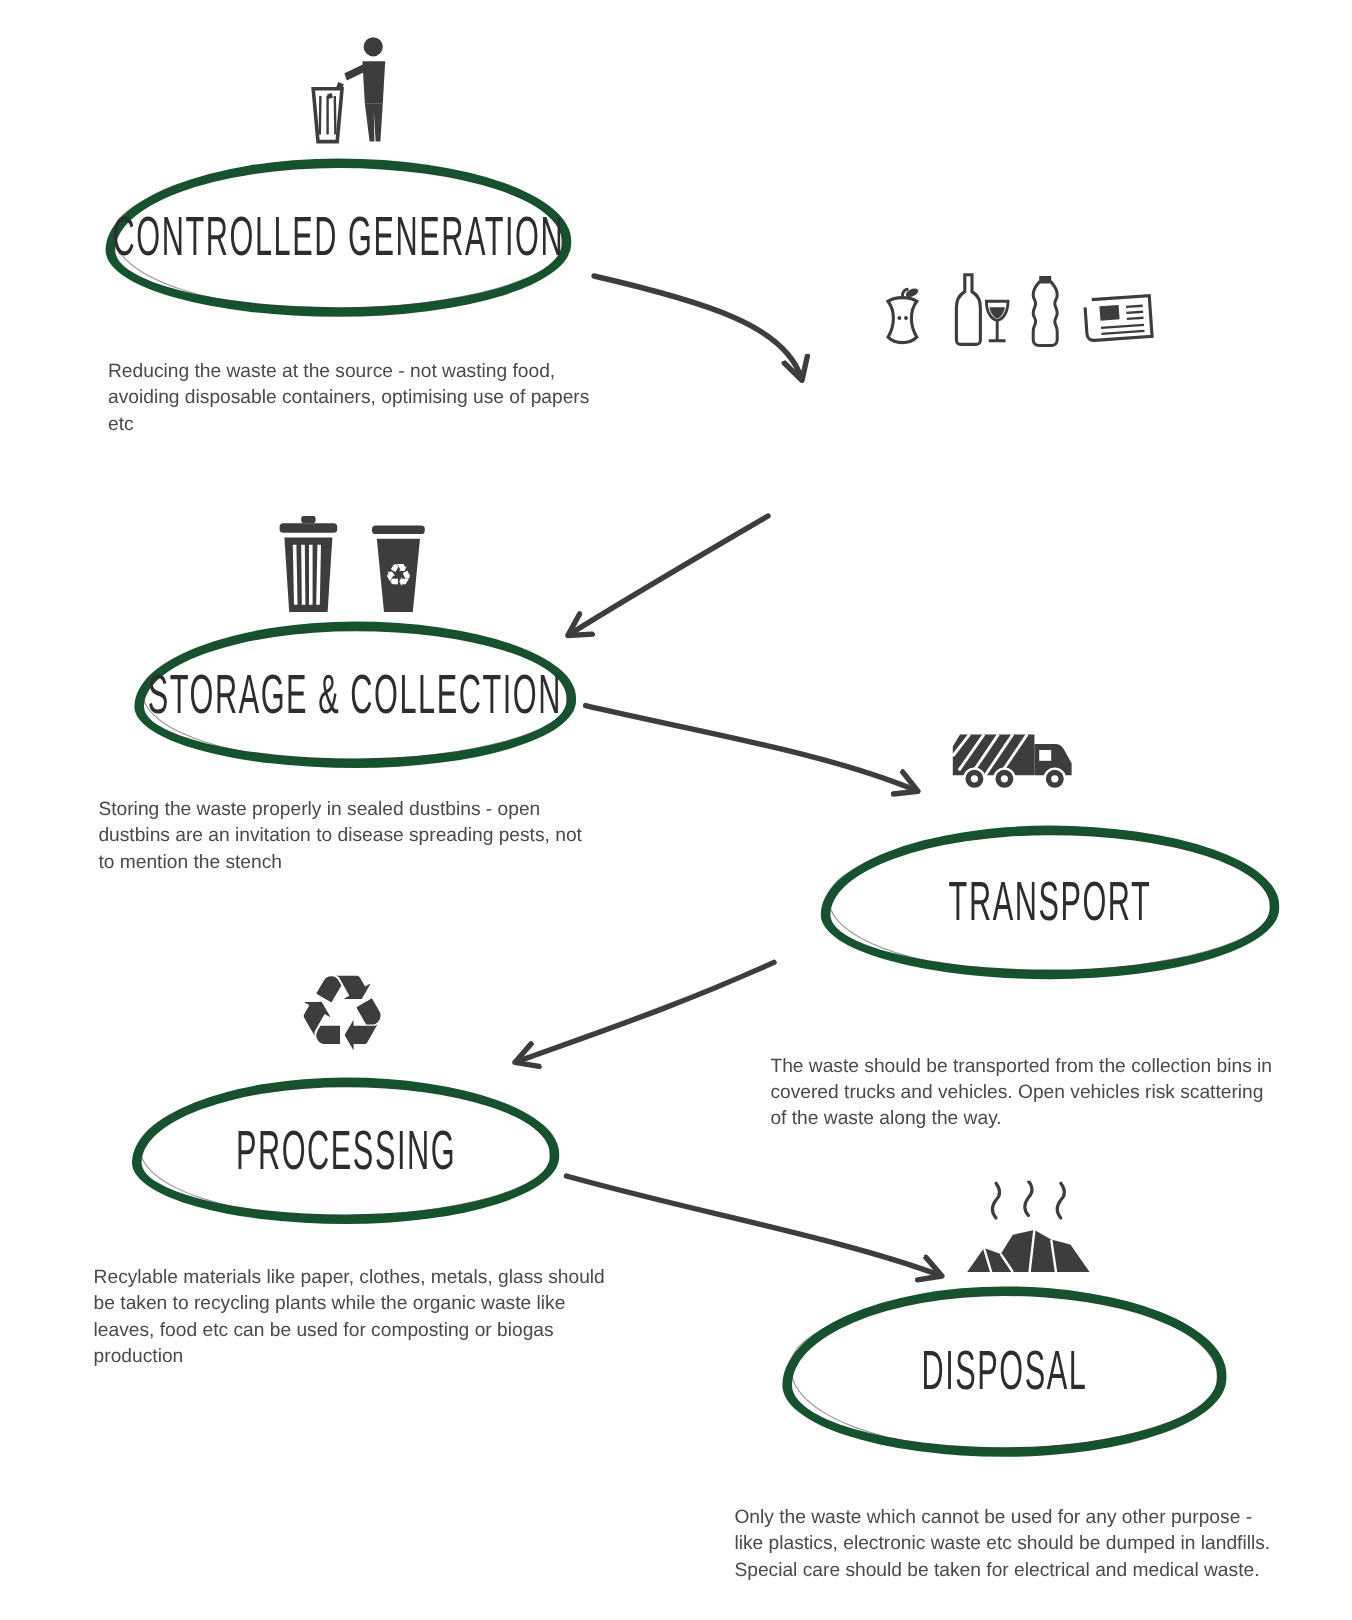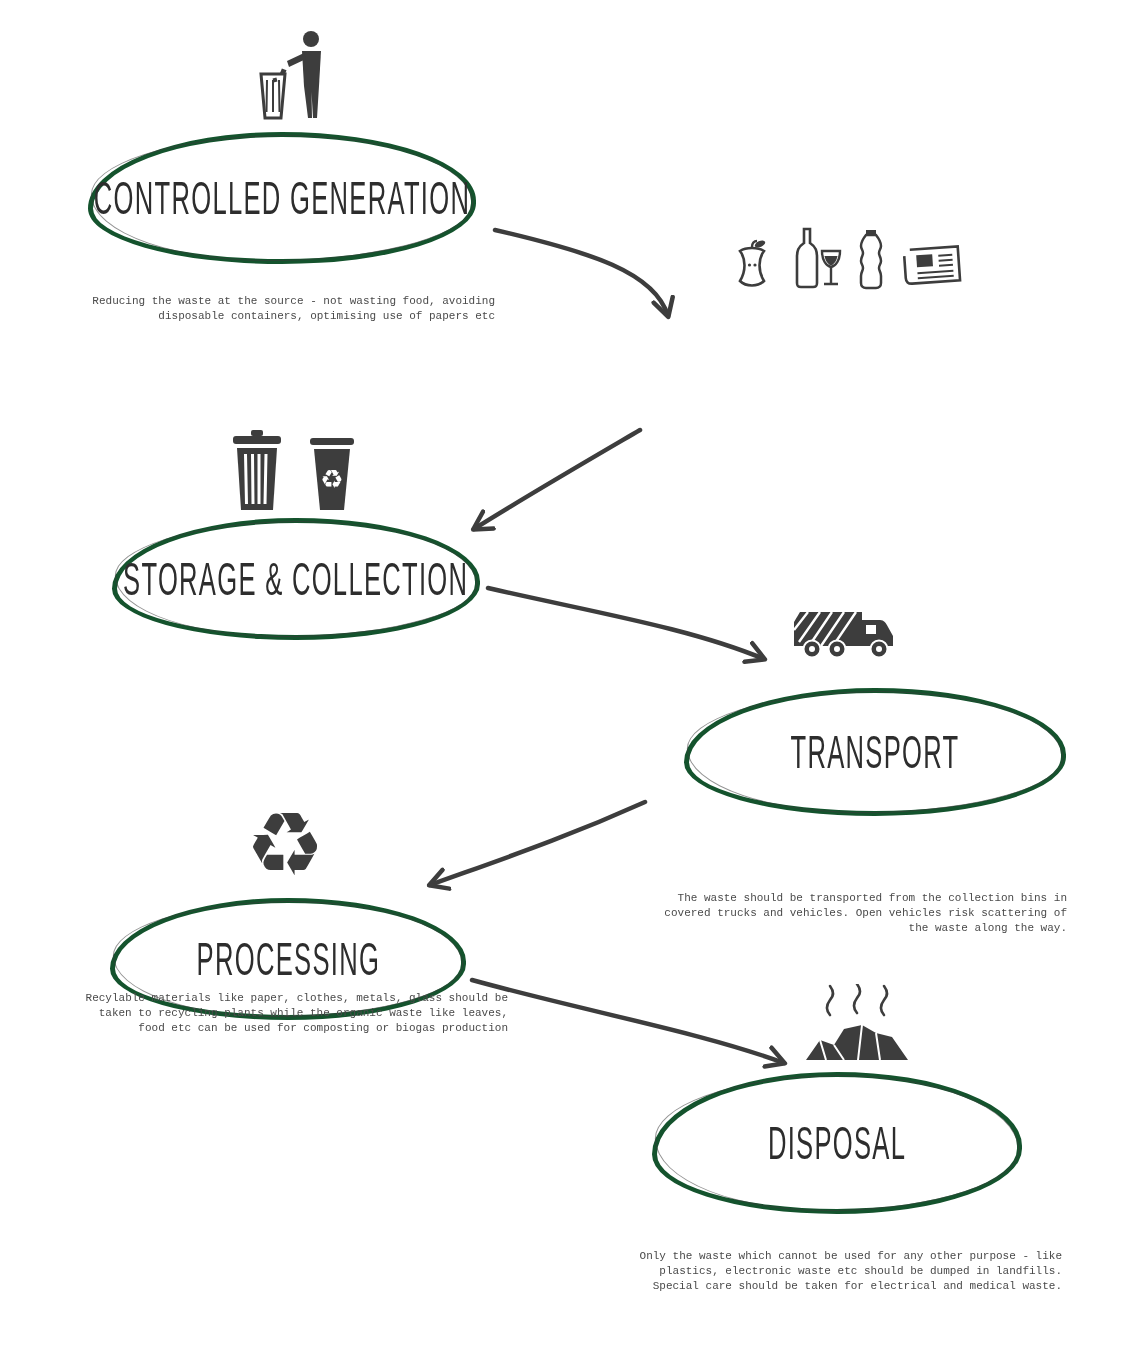--- a/index.html
+++ b/index.html
@@ -10,21 +10,21 @@
     height: 1350px;
     margin: 0 auto;
     background: #ffffff;
     font-family: "Liberation Sans", sans-serif;
     overflow: hidden;
   }
 
   
   .ellipse {
     position: absolute;
-    border: 5px solid #14532d;
+    border: 8px solid #14532d;
     border-radius: 50% 50% 50% 50% / 58% 52% 46% 42%;
     display: flex;
     align-items: center;
     justify-content: center;
     background: #ffffff;
   }
   .ellipse::before {
     content: "";
     position: absolute;
     inset: -2px;
@@ -36,25 +36,24 @@
   .step-title {
     font-size: 40px;
     color: #2d2d2d;
     letter-spacing: 2px;
     transform: scale(.64, 1.15);
     white-space: nowrap;
     font-weight: normal;
   }
   .desc {
     position: absolute;
-    text-align: right;
-    font-size: 11px;
+    text-align: left;
+    font-size: 16px;
     line-height: 1.38;
     color: #4a4a4a;
-    font-family: Liberation Mono, monospace;
   }
   .desc b { color: #3a3a3a; }
 
   .icon-wrap { position: absolute; display: flex; align-items: flex-end; justify-content: center; }
   .icon-wrap svg { display: block; }
 
   
   .s1-icon    { left: 252px; top: 28px;  width: 84px;  height: 92px; }
   .s1-ellipse { left: 88px;  top: 132px; width: 388px; height: 132px; }
   .s1-desc    { left: 90px;  top: 283px; width: 405px; }
@@ -62,31 +61,31 @@
   .s2-icons   { left: 722px; top: 222px; width: 256px; height: 68px; gap: 16px; }
   .s2-ellipse { left: 648px; top: 299px; width: 362px; height: 126px; }
   .s2-desc    { left: 628px; top: 438px; width: 415px; }
   
   .s3-icons   { left: 222px; top: 428px; width: 142px; height: 84px; gap: 26px; }
   .s3-ellipse { left: 112px;  top: 518px; width: 368px; height: 122px; }
   .s3-desc    { left: 82px;  top: 648px; width: 415px; }
   
   .s4-icon    { left: 792px; top: 600px; width: 110px; height: 62px; }
   .s4-ellipse { left: 684px; top: 688px; width: 382px; height: 128px; justify-content: center; }
-  .s4-desc    { left: 642px; top: 880px; width: 425px; }
+  .s4-desc    { left: 642px; top: 862px; width: 425px; }
   
   .s5-icon    { left: 238px; top: 798px; width: 94px; height: 94px; align-items: center; }
   .recycle-glyph {
     font-family: "DejaVu Sans", sans-serif;
     font-size: 88px;
     line-height: 94px;
     color: #3d3d3d;
   }
   .s5-ellipse { left: 110px; top: 898px; width: 356px; height: 122px; }
-  .s5-desc    { left: 78px;  top: 980px; width: 430px; }
+  .s5-desc    { left: 78px;  top: 1038px; width: 430px; }
   
   .s6-icon    { left: 798px; top: 984px; width: 118px; height: 80px; }
   .s6-ellipse { left: 652px; top: 1072px; width: 370px; height: 142px; }
   .s6-desc    { left: 612px; top: 1238px; width: 450px; }
 
   .arrow-layer { position: absolute; inset: 0; pointer-events: none; }
 </style>
 </head>
 <body>
 
@@ -170,20 +169,21 @@
       <svg viewBox="0 0 46 76" width="46" height="76">
         <rect x="1" y="2" width="44" height="7" rx="3" fill="#3d3d3d"></rect>
         <path d="M5 13 L41 13 L35 74 L11 74 Z" fill="#3d3d3d"></path>
         <text x="23" y="52" font-size="26" fill="#ffffff" text-anchor="middle" font-family="DejaVu Sans, sans-serif">♻</text>
       </svg>
     </span>
   </div>
   <div class="ellipse s3-ellipse">
     <span class="step-title">STORAGE &amp; COLLECTION</span>
   </div>
+  <p class="desc s3-desc">Storing the waste properly in sealed dustbins - open dustbins are an invitation to disease spreading pests, not to mention the stench</p>
 
   <div class="icon-wrap s4-icon">
     <svg viewBox="0 0 110 62" width="110" height="62">
       <path d="M8 12 L70 12 L70 46 L2 46 L2 22 Z" fill="#3d3d3d"></path>
       <path d="M16 12 L2 30 M28 12 L7 42 M40 12 L17 46 M52 12 L29 46 M64 12 L41 46" stroke="#ffffff" stroke-width="2.4"></path>
       <path d="M70 20 L88 20 C92 20 94 23 96 27 L101 36 L101 46 L70 46 Z" fill="#3d3d3d"></path>
       <rect x="74" y="25" width="10" height="9" fill="#ffffff"></rect>
       <circle cx="20" cy="49" r="8.5" fill="#3d3d3d" stroke="#ffffff" stroke-width="2"></circle>
       <circle cx="20" cy="49" r="3" fill="#ffffff"></circle>
       <circle cx="45" cy="49" r="8.5" fill="#3d3d3d" stroke="#ffffff" stroke-width="2"></circle>

